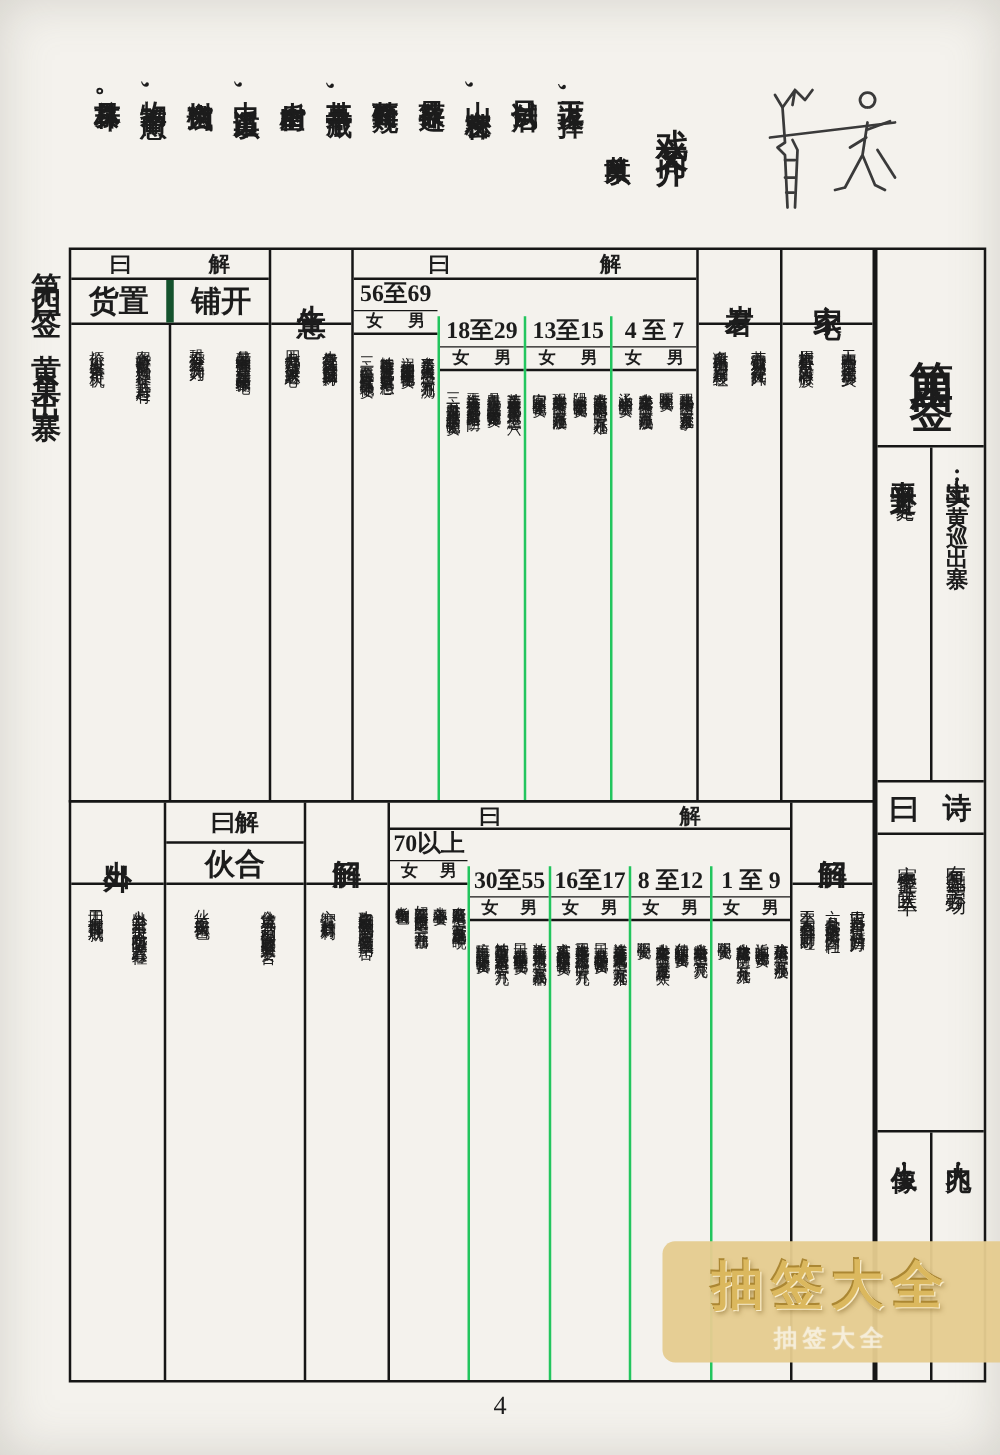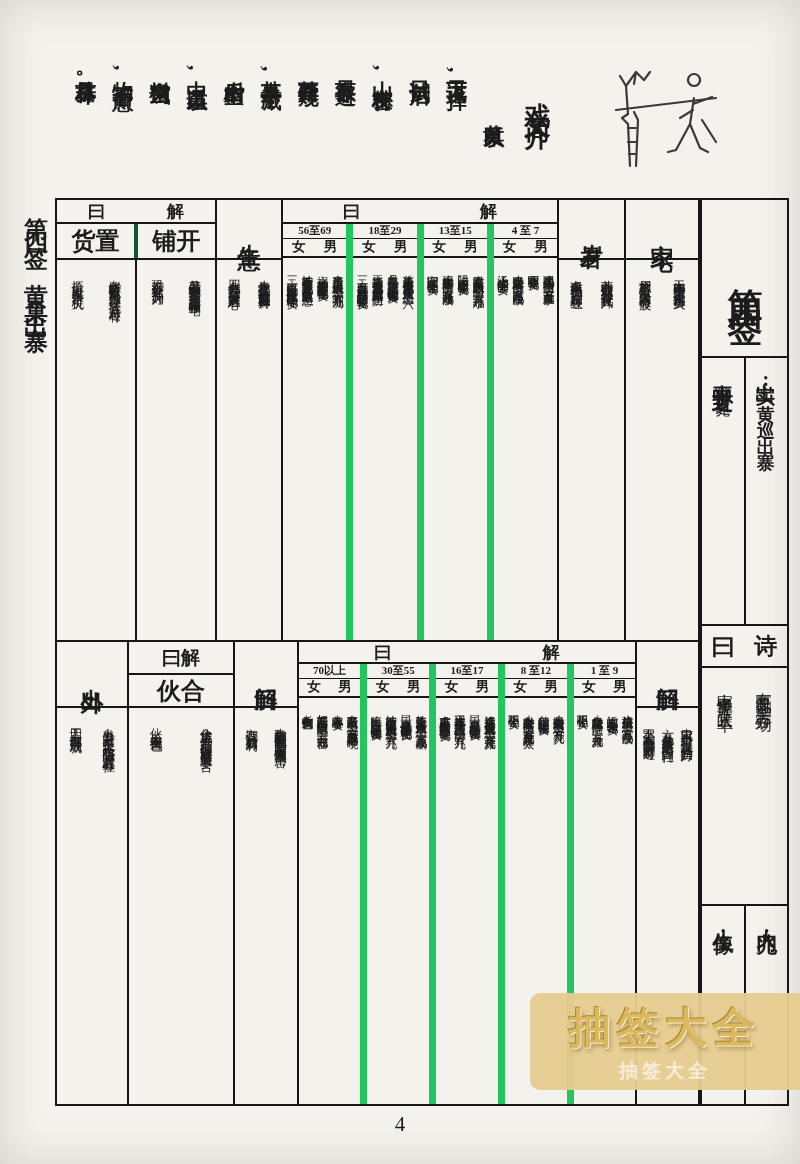--- a/index.html
+++ b/index.html
@@ -35,36 +35,36 @@
   .th { border-bottom:2px solid #161616; display:flex; align-items:center;
         justify-content:center; flex:0 0 auto; }
   .th .vl { font-size:23px; font-weight:700; letter-spacing:4px; line-height:1; }
   .h58 { height:58px; } .h64 { height:64px; }
 
   .hmerge { border-bottom:2px solid #161616; display:flex; align-items:center;
             justify-content:space-around; font-size:17px; font-weight:700; flex:0 0 auto; }
   .hsplit { border-bottom:2px solid #161616; display:flex; flex:0 0 auto; }
   .hsplit .hc { flex:1; display:flex; align-items:center; justify-content:center;
                 font-size:24px; font-weight:700; }
-  .hsplit .hc + .hc { border-left:4px solid #14532d; }
+  .hsplit .hc + .hc { border-left:6px solid #14532d; }
 
   .gbody { flex:1; display:flex; min-height:0; }
   .gbody .bcell { flex:1; min-width:0; }
   .gbody .bcell + .bcell { border-left:2px solid #161616; }
 
   .b2, .b3, .ab { display:flex; flex-direction:row-reverse; justify-content:space-around;
                   padding:10px 2px; box-sizing:border-box; flex:1; min-height:0; }
   .b2 .vl, .b3 .vl { font-size:12.5px; line-height:1.3; letter-spacing:1px; }
   .ab { padding:8px 1px; }
   .ab .vl { font-size:11.5px; line-height:1.3; letter-spacing:0.5px; }
 
   .agecols { flex:1; display:flex; min-height:0; }
   .agecol { flex:1; display:flex; flex-direction:column; min-width:0; }
-  .agecol + .agecol { border-left:7px solid #22c55e; }
-  .al { border-bottom:1.5px solid #161616; text-align:center; font-size:11px;
+  .agecol + .agecol { border-left:2px solid #22c55e;margin-top:29px; }
+  .al { border-bottom:1.5px solid #161616; text-align:center; font-size:19px;
         font-weight:700; flex:0 0 auto; line-height:1.25; }
   .ag { border-bottom:2px solid #161616; display:flex; justify-content:space-around;
         font-size:13.5px; font-weight:700; flex:0 0 auto; line-height:1.25; }
 
   
   .sidebar { position:absolute; left:700px; top:198px; width:89px; height:908px;
              border:2.5px solid #161616; box-sizing:border-box; display:flex;
              flex-direction:column; }
   .sb { border-bottom:2px solid #161616; box-sizing:border-box; }
   .sb1 { height:158px; display:flex; align-items:center; justify-content:center; }

